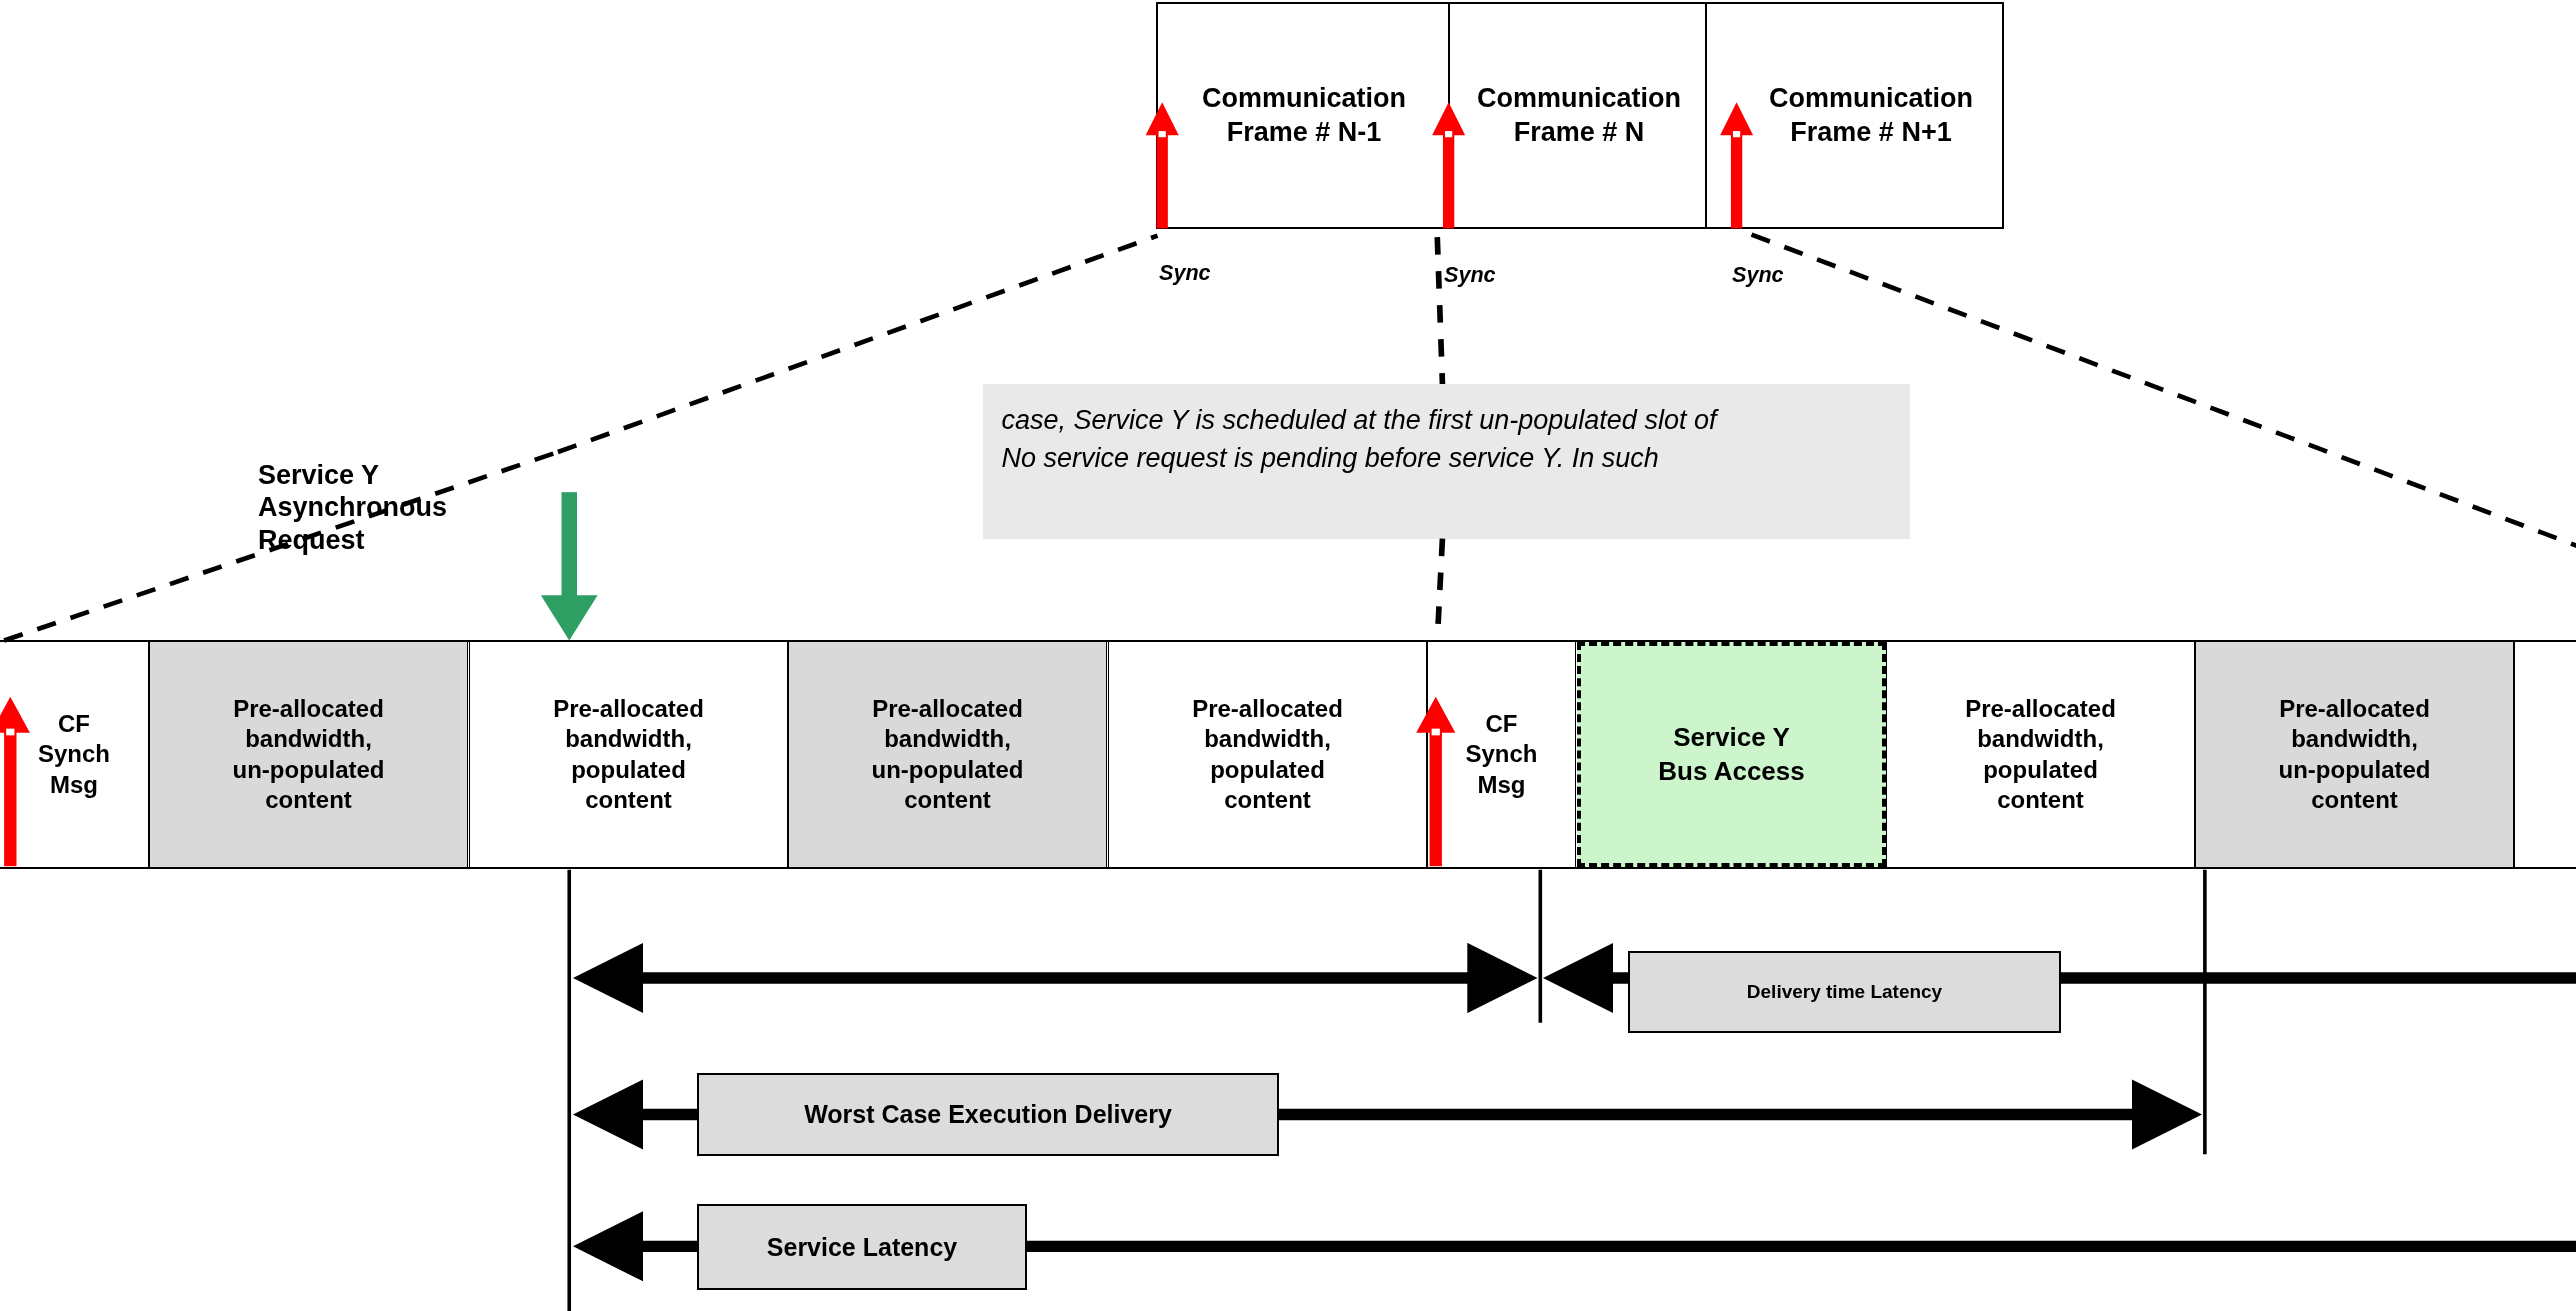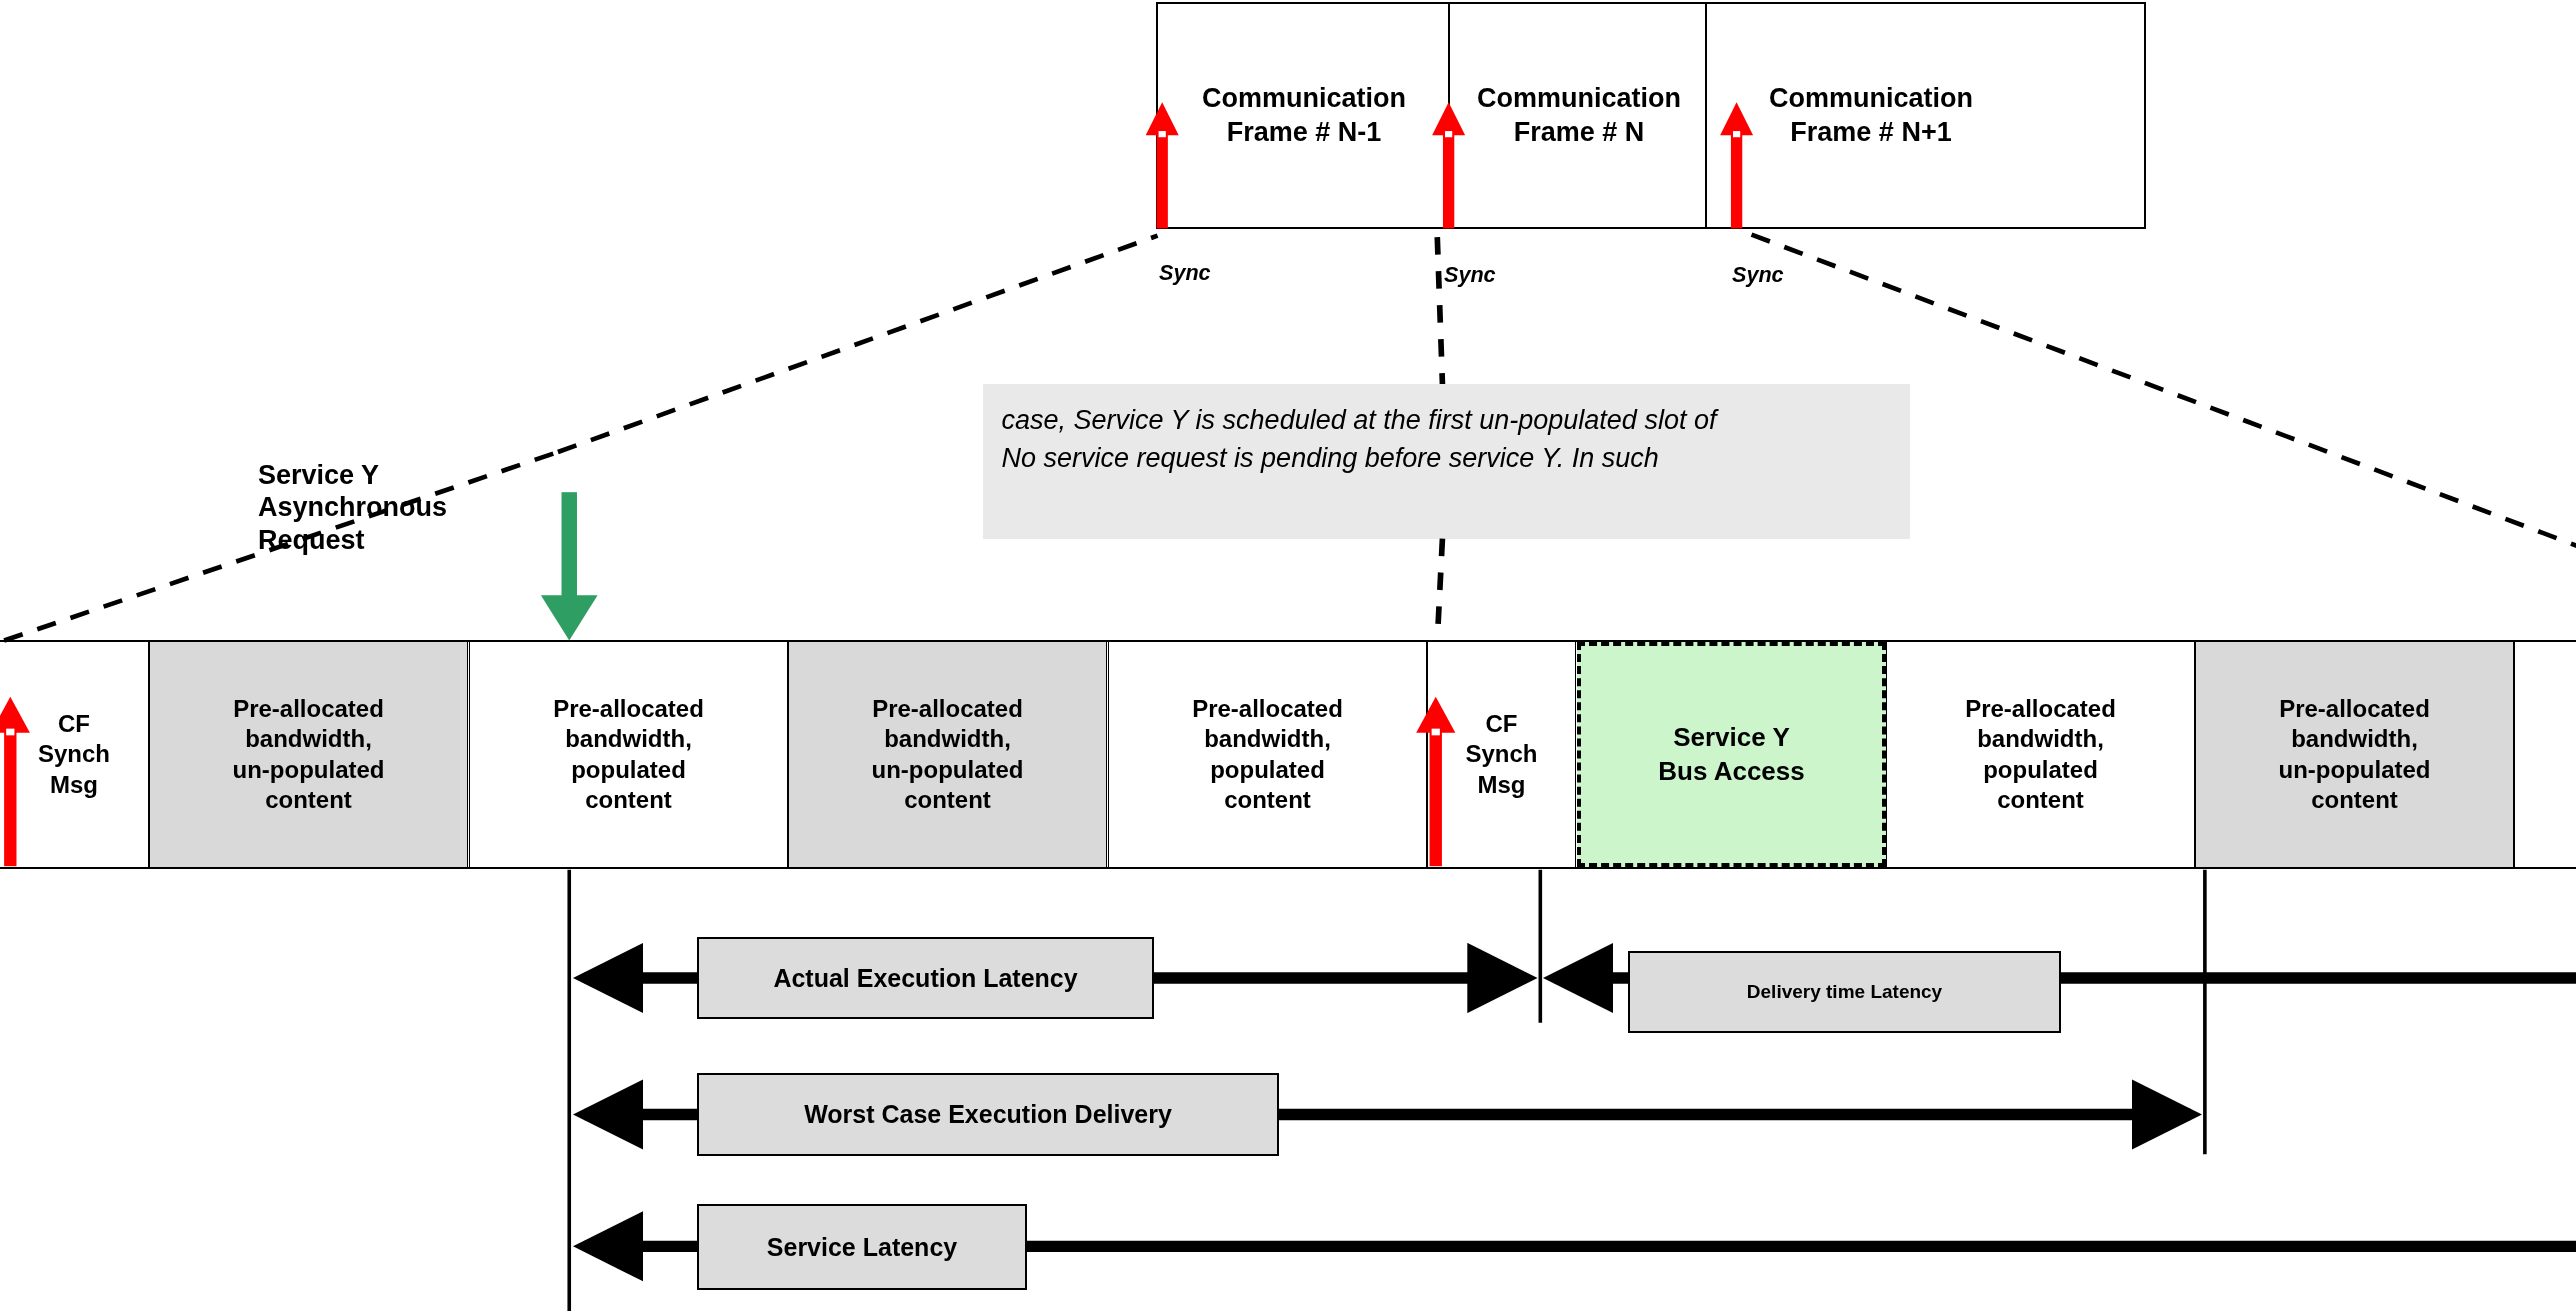--- a/index.html
+++ b/index.html
@@ -40,21 +40,21 @@
   
   .lat-label{position:absolute;background:#dcdcdc;border:2.6px solid #000;box-sizing:border-box;
              display:flex;align-items:center;justify-content:center;
              font-weight:bold;color:#000;white-space:nowrap;z-index:5;}
 </style>
 </head>
 <body>
 
 <div id="stage">
 
-  <div class="cf-strip" style="left:1156px;top:2.1px;width:990px;height:227px;">
+  <div class="cf-strip" style="left:1156px;top:2.1px;width:848px;height:227px;">
     <div class="cf-div" style="left:290px;"></div>
     <div class="cf-div" style="left:547px;"></div>
 
     <div class="cf-cell" style="left:0px;width:292px;font-size:27px;">
       <span class="l1">Communication</span>
       <span class="l2">Frame # N-1</span>
     </div>
     <div class="cf-cell" style="left:292px;width:258px;font-size:27px;">
       <span class="l1">Communication</span>
       <span class="l2">Frame # N</span>
@@ -158,23 +158,20 @@
         <span>content</span>
       </span>
     </div>
 
     <div class="slot plain" style="left:2514px;width:319px;font-size:24px;">
       
     </div>
 
   </div>
 
-  <div class="lat-label" style="left:697px;top:937px;width:457px;height:82px;font-size:25px;">
-    <span>Actual Execution Latency</span>
-  </div>
   <div class="lat-label" style="left:1628px;top:951px;width:433px;height:82px;font-size:19px;">
     <span>Delivery time Latency</span>
   </div>
   <div class="lat-label" style="left:697px;top:1073px;width:582px;height:83px;font-size:25px;">
     <span>Worst Case Execution Delivery</span>
   </div>
   <div class="lat-label" style="left:697px;top:1204px;width:330px;height:86px;font-size:25px;">
     <span>Service Latency</span>
   </div>
 

